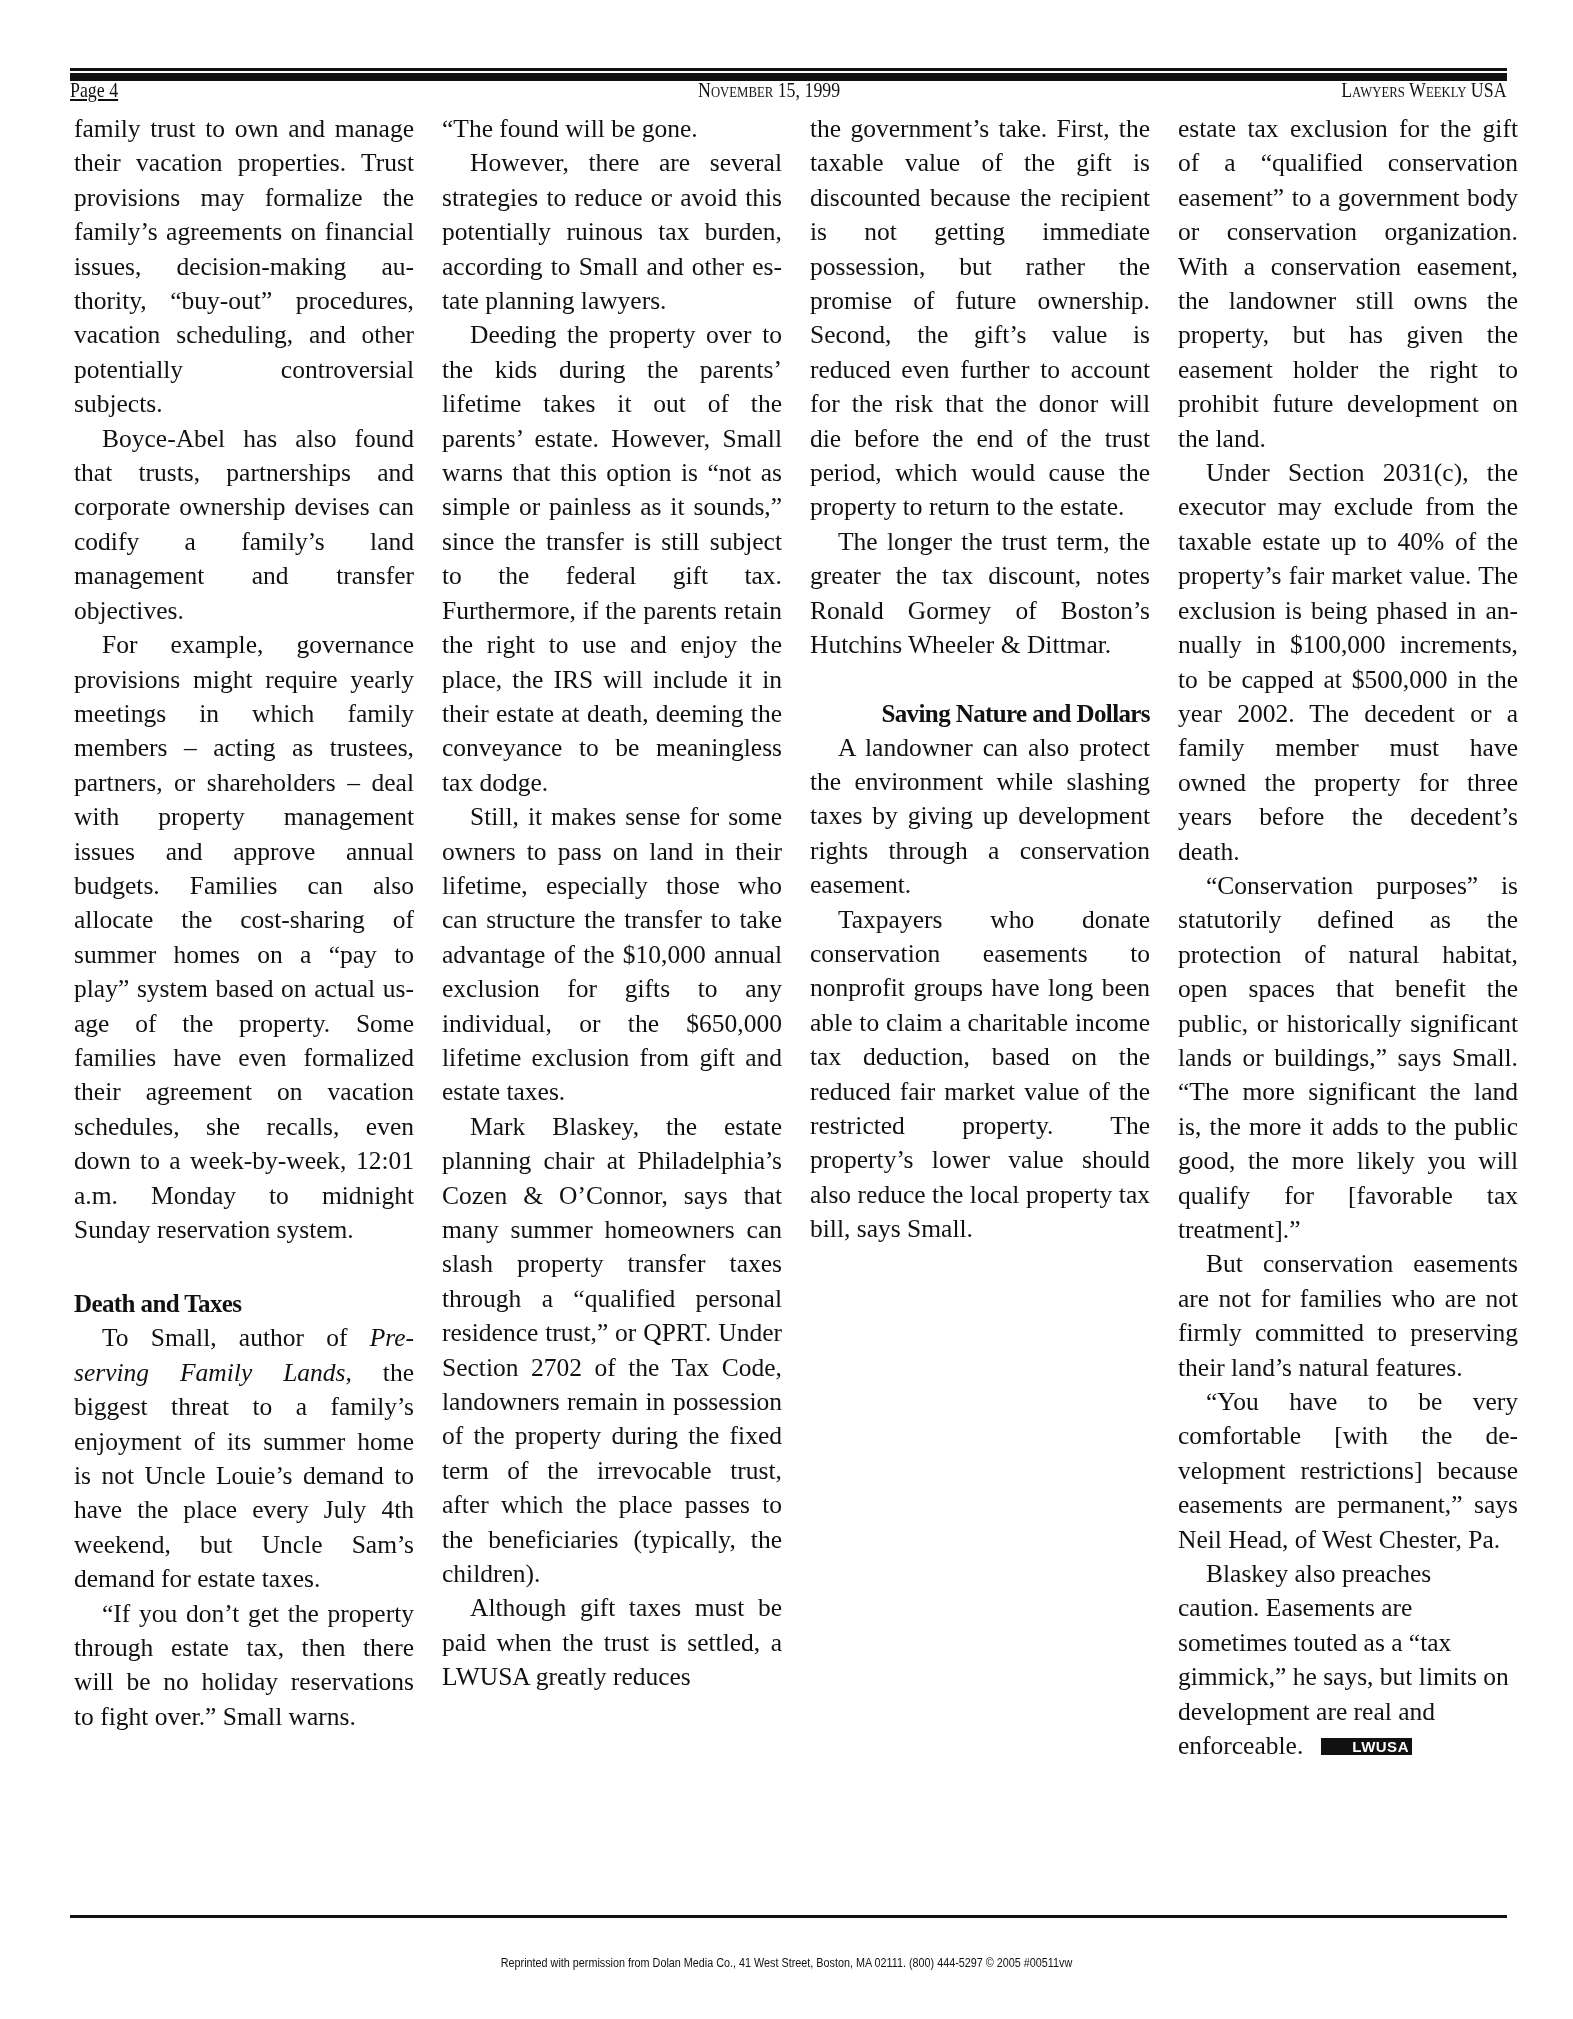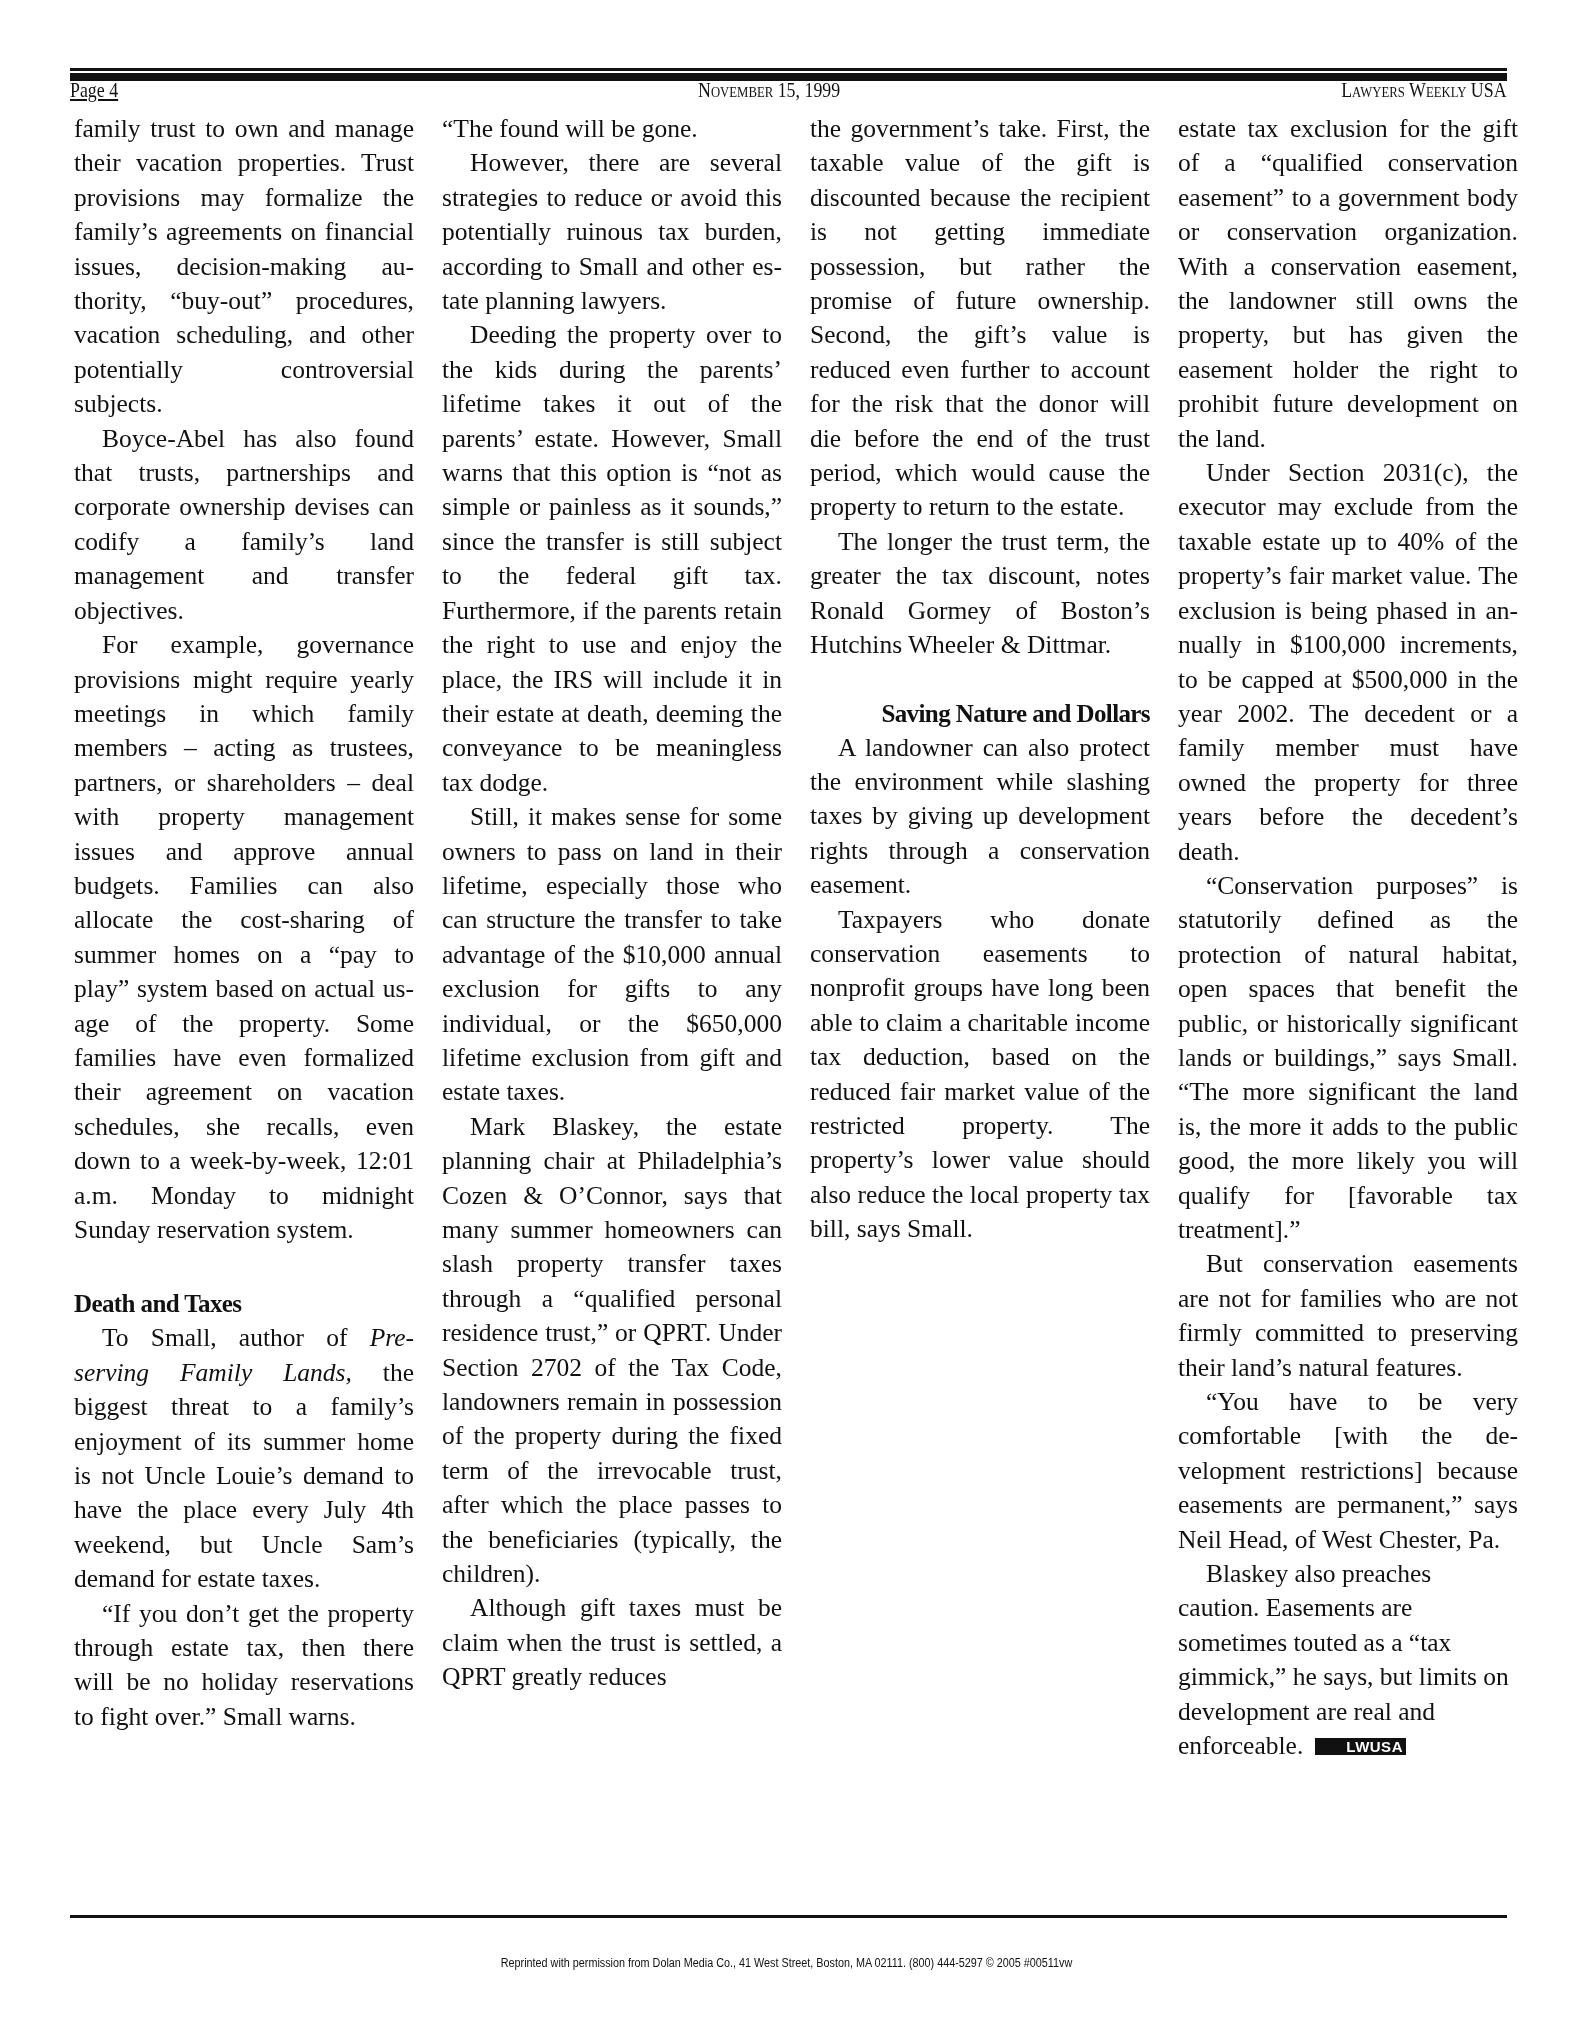--- a/index.html
+++ b/index.html
@@ -15,21 +15,21 @@
   .columns { position: absolute; left: 74px; top: 112px; width: 1440px; height: 1770px; }
   .col { position: absolute; top: 0; width: 340px; font-family: "Liberation Serif", serif; font-size: 25.5px; line-height: 34.4px; color: #111; text-align: justify; hyphens: manual; }
   .col1 { left: 0; }
   .col2 { left: 368px; }
   .col3 { left: 736px; }
   .col4 { left: 1104px; }
   .col p { margin: 0; text-indent: 28px; }
   .col p.noindent { text-indent: 0; }
   .col h3 { margin: 14px 0 0 0; font-family: "Liberation Serif", serif; font-weight: bold; font-size: 25px; line-height: 34px; letter-spacing: -0.6px; text-align: left; }
   .col .gap { height: 34px; }
-  .badge { display: inline-block; background: #111; color: #fff; font-family: "Liberation Sans", sans-serif; font-weight: bold; font-size: 15px; line-height: 17px; padding: 0 3px; margin-left: 12px; vertical-align: 2px; letter-spacing: 0.5px; }
+  .badge { display: inline-block; background: #111; color: #fff; font-family: "Liberation Sans", sans-serif; font-weight: bold; font-size: 15px; line-height: 17px; padding: 0 3px; margin-left: 18px; vertical-align: 2px; letter-spacing: 0.5px; }
   .rule-bottom { position: absolute; left: 70px; top: 1915px; width: 1437px; height: 3px; background: #111; }
   .footer { position: absolute; left: 0; top: 1950px; width: 1573px; text-align: center; font-family: "Liberation Sans", sans-serif; font-size: 12px; line-height: 26px; color: #111; }
   .footer span { display: inline-block; transform: scaleX(0.9); }
 </style>
 </head>
 <body>
 
 <div class="page-header">
   <div class="hdr-text hdr-left" style="text-decoration: underline;">Page 4</div>
   <div class="hdr-text hdr-center sc">November 15, 1999</div>
@@ -48,21 +48,21 @@
     <p><span>To Small, author of </span><em>Pre­serving Family Lands,</em><span> the biggest threat to a family’s enjoyment of its summer home is not Uncle Louie’s demand to have the place every July 4th weekend, but Uncle Sam’s demand for estate taxes.</span></p>
     <p>“If you don’t get the property through estate tax, then there will be no holiday reservations to fight over.” Small warns.</p>
   </div>
 
   <div class="col col2">
     <p class="noindent">“The found will be gone.</p>
     <p>However, there are sev­eral strategies to reduce or avoid this potentially ru­inous tax burden, accord­ing to Small and other es­tate planning lawyers.</p>
     <p>Deeding the property over to the kids during the parents’ lifetime takes it out of the parents’ estate. However, Small warns that this option is “not as sim­ple or painless as it sounds,” since the transfer is still subject to the federal gift tax. Furthermore, if the parents retain the right to use and enjoy the place, the IRS will include it in their estate at death, deeming the conveyance to be mean­ingless tax dodge.</p>
     <p>Still, it makes sense for some owners to pass on land in their lifetime, espe­cially those who can struc­ture the transfer to take ad­vantage of the $10,000 an­nual exclusion for gifts to any individual, or the $650,000 lifetime exclusion from gift and estate taxes.</p>
     <p>Mark Blaskey, the estate planning chair at Philadel­phia’s Cozen &amp; O’Connor, says that many summer homeowners can slash property transfer taxes through a “qualified per­sonal residence trust,” or QPRT. Under Section 2702 of the Tax Code, landown­ers remain in possession of the property during the fixed term of the irrevocable trust, after which the place passes to the beneficiaries (typically, the children).</p>
-    <p>Although gift taxes must be claim when the trust is set­tled, a QPRT greatly reduces</p>
+    <p>Although gift taxes must be paid when the trust is set­tled, a LWUSA greatly reduces</p>
   </div>
 
   <div class="col col3">
     <p class="noindent">the government’s take. First, the taxable value of the gift is discounted because the re­cipient is not getting imme­diate possession, but rather the promise of future own­ership. Second, the gift’s val­ue is reduced even further to account for the risk that the donor will die before the end of the trust period, which would cause the property to return to the es­tate.</p>
     <p>The longer the trust term, the greater the tax discount, notes Ronald Gormey of Boston’s Hutchins Wheeler &amp; Dittmar.</p>
     <h3 style="margin-top:34px;text-align:right;">Saving Nature and Dollars</h3>
     <p>A landowner can also pro­tect the environment while slashing taxes by giving up development rights through a conservation easement.</p>
     <p>Taxpayers who donate conservation easements to nonprofit groups have long been able to claim a chari­table income tax deduction, based on the reduced fair market value of the restrict­ed property. The property’s lower value should also re­duce the local property tax bill, says Small.</p>
   </div>
 

